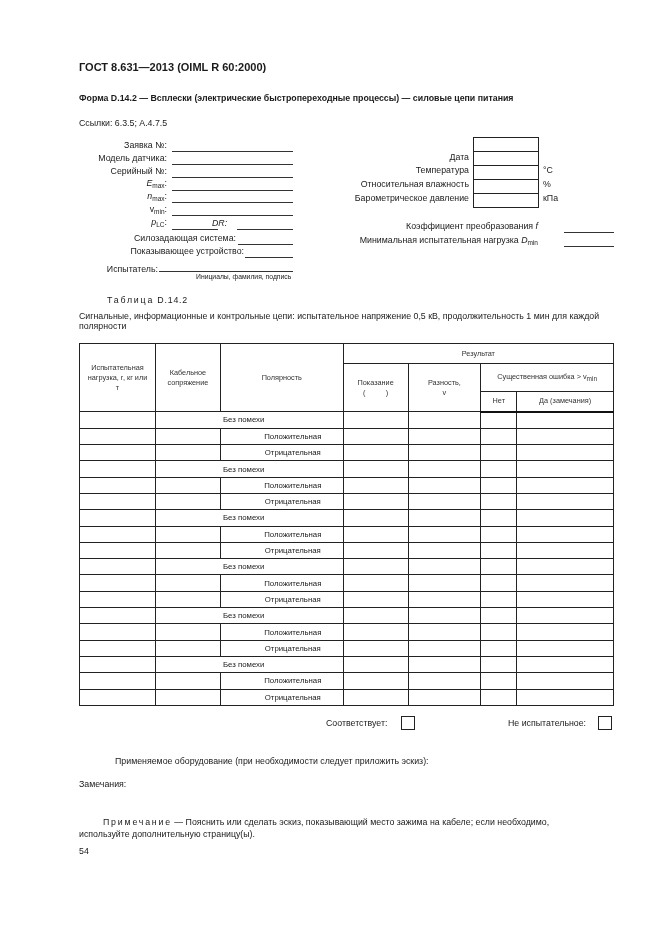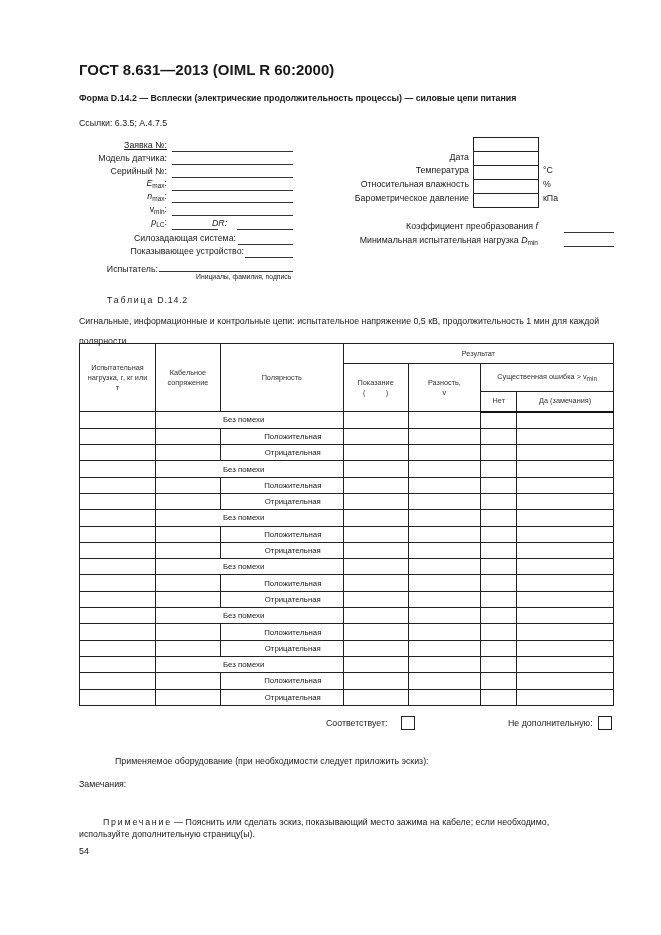--- a/index.html
+++ b/index.html
@@ -1,54 +1,54 @@
 <!DOCTYPE html>
 <html><head>
 <meta charset="utf-8">
 <style>
   html, body { margin: 0; padding: 0; background: #ffffff; }
   body { width: 661px; height: 935px; position: relative; overflow: hidden;
          font-family: "Liberation Sans", sans-serif; color: #1a1a1a; }
   .abs { position: absolute; white-space: nowrap; }
-  .hdr { left: 79px; top: 61px; font-size: 15px; font-weight: bold; }
+  .hdr { left: 79px; top: 61px; font-size: 11px; font-weight: bold; }
   .form-title { left: 79px; top: 93px; font-size: 8.8px; font-weight: bold; }
   .refs { left: 79px; top: 118px; font-size: 8.8px; }
   .f { font-size: 8.8px; }
   .lbl { position: absolute; text-align: right; font-size: 8.8px; white-space: nowrap; }
   .line { position: absolute; border-bottom: 0.8px solid #333; height: 0; }
   sub { font-size: 6.5px; vertical-align: -2px; }
   i { font-style: italic; }
   .envbox { position: absolute; left: 473px; top: 137px; width: 64px; border: 1px solid #222; }
   .envbox div { height: 13px; border-bottom: 1px solid #222; }
   .envbox div:last-child { border-bottom: none; }
   .unit { position: absolute; left: 543px; font-size: 8.8px; }
   .sig-caption { left: 196px; top: 273px; font-size: 6.8px; }
   .tbl-title { left: 79px; top: 295px; font-size: 8.8px; letter-spacing: 0.8px; margin-left: 28px; }
-  .tbl-sub { left: 79px; top: 311px; font-size: 8.8px; line-height: 20px; white-space: normal; width: 540px; }
+  .tbl-sub { left: 79px; top: 311px; font-size: 8.8px; line-height: 10px; white-space: normal; width: 540px; }
   table.main { position: absolute; left: 79px; top: 343px; width: 535px; border-collapse: collapse; font-size: 7.8px; }
   table.main td, table.main th { border: 1px solid #222; padding: 0; font-weight: normal; text-align: center; vertical-align: middle; }
   table.main thead tr.last th { border-bottom: 2.5px solid #111; }
   table.main tbody td { height: 15.3px; }
   td.grp { text-align: left !important; padding-left: 67px !important; }
   td.pol { text-align: left; padding-left: 22px !important; }
   .hsub { font-size: 7.3px; line-height: 10px; color:#333; }
   .check-lbl { position: absolute; font-size: 8.8px; }
   .chk { position: absolute; width: 12px; height: 12px; border: 1px solid #222; }
   .note { left: 79px; font-size: 8.8px; }
   .spaced { letter-spacing: 1.8px; }
 </style>
 </head>
 <body>
 
 <div class="abs hdr">ГОСТ 8.631—2013 (OIML R 60:2000)</div>
-<div class="abs form-title">Форма D.14.2 — Всплески (электрические продолжительность процессы) — силовые цепи питания</div>
+<div class="abs form-title">Форма D.14.2 — Всплески (электрические быстропереходные процессы) — силовые цепи питания</div>
 <div class="abs refs">Ссылки: 6.3.5; A.4.7.5</div>
 
 <div>
-  <span class="lbl" style="right:494px; top:140px;text-decoration:underline;">Заявка №:</span>
+  <span class="lbl" style="right:494px; top:140px;">Заявка №:</span>
   <div class="line" style="left:172px; width:121px; top:151px;"></div>
 
   <span class="lbl" style="right:494px; top:153px;">Модель датчика:</span>
   <div class="line" style="left:172px; width:121px; top:164px;"></div>
 
   <span class="lbl" style="right:494px; top:166px;">Серийный №:</span>
   <div class="line" style="left:172px; width:121px; top:177px;"></div>
 
   <span class="lbl" style="right:494px; top:178px;"><i>E</i><sub>max</sub><span>:</span></span>
   <div class="line" style="left:172px; width:121px; top:190px;"></div>
@@ -288,20 +288,20 @@
         <td></td>
         <td></td>
         <td></td>
         <td></td>
       </tr>
     </tbody>
 </table>
 
 <span class="check-lbl" style="left:326px; top:718px;">Соответствует:</span>
 <div class="chk" style="left:401px; top:716px;"></div>
-<span class="check-lbl" style="left:508px; top:718px;">Не дополнительную:</span>
+<span class="check-lbl" style="left:508px; top:718px;">Не испытательное:</span>
 <div class="chk" style="left:598px; top:716px;"></div>
 
 <div class="abs note" style="top:756px;padding-left:36px;">Применяемое оборудование (при необходимости следует приложить эскиз):</div>
 <div class="abs note" style="top:779px;">Замечания:</div>
 <div class="abs note" style="top:817px; left:103px;"><span class="spaced">Примечание</span><span> — Пояснить или сделать эскиз, показывающий место зажима на кабеле; если необходимо,</span></div>
 <div class="abs note" style="top:829px;">используйте дополнительную страницу(ы).</div>
 <div class="abs note" style="top:846px;">54</div>
 
 </body></html>

